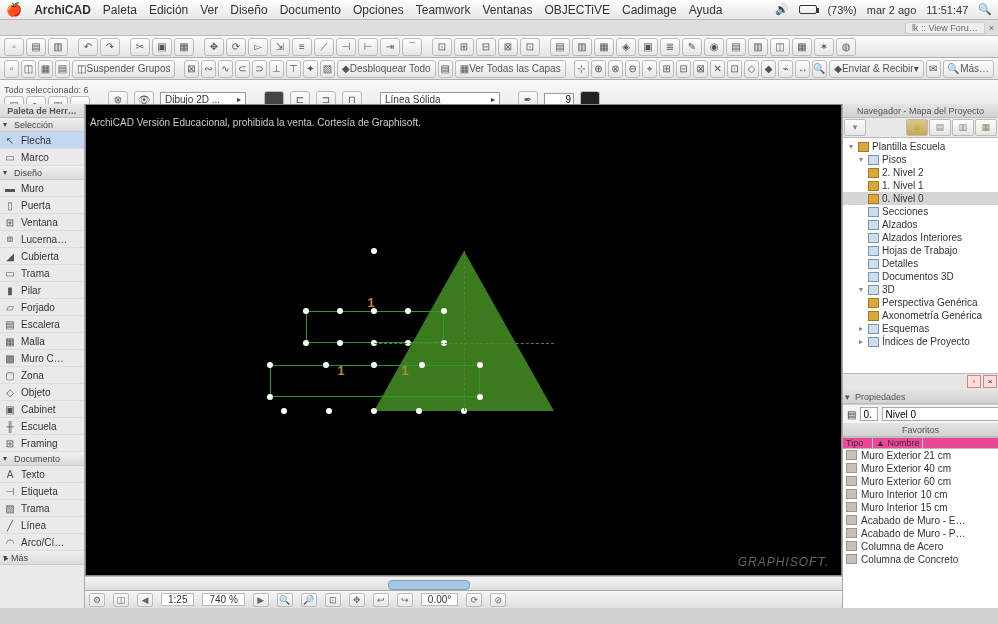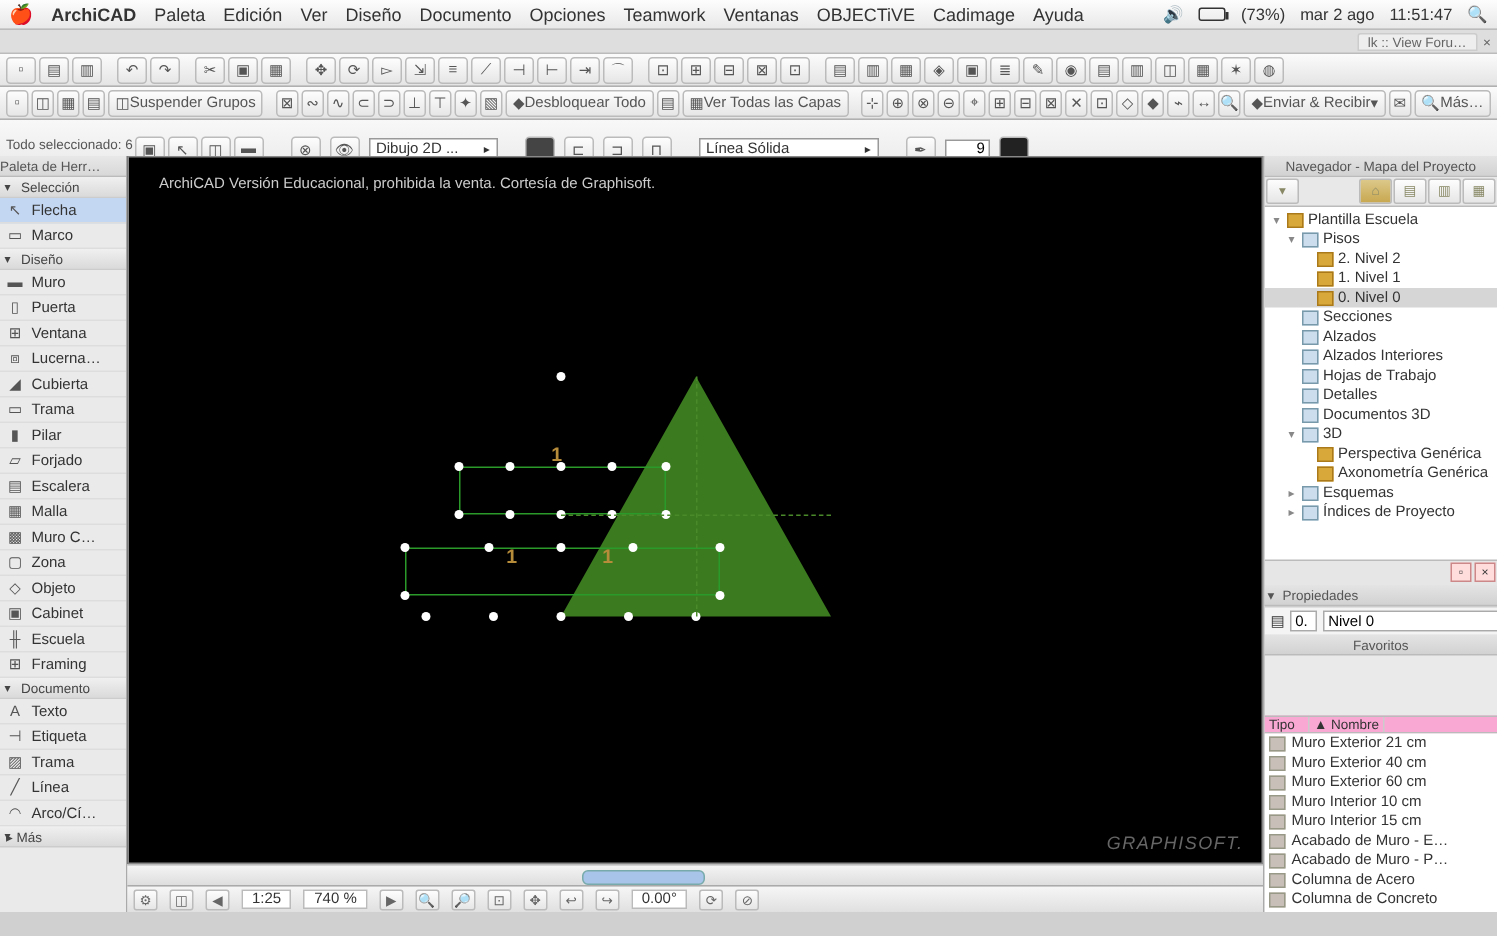--- a/index.html
+++ b/index.html
@@ -9,41 +9,41 @@
 .menubar .app { font-weight: bold; }
 .menubar .right { margin-left: auto; display: flex; align-items: center; gap: 10px; font-size: 11px; }
 .menubar .right .battery { border:1px solid #333; border-radius:2px; width:18px; height:9px; position:relative; }
 .menubar .right .battery::after { content:""; position:absolute; right:-3px; top:2px; width:2px; height:5px; background:#333; }
 .toolbar-row { height: 22px; background: linear-gradient(#fbfbfb,#e4e4e4); border-bottom: 1px solid #b0b0b0; display: flex; align-items: center; padding: 0 4px; gap: 2px; font-size: 10px; }
 .tb-btn { width: 20px; height: 18px; border: 1px solid #bbb; background: linear-gradient(#fdfdfd,#e6e6e6); border-radius: 3px; display:flex; align-items:center; justify-content:center; font-size:10px; color:#555; }
 .tb-btn.wide { width:auto; padding:0 4px; white-space:nowrap; }
 .tb-sep { width:6px; }
 .infobox-row { height: 40px; background: linear-gradient(#f8f8f8,#e8e8e8); border-bottom: 1px solid #b8b8b8; display:flex; align-items:center; padding:0 4px; gap:6px; font-size:10px; }
 .info-sel { font-size:9px; color:#555; }
-.info-group { display:flex; flex-direction:row; gap:1px; }
+.info-group { display:flex; flex-direction:column; gap:1px; }
 .dropdown { border:1px solid #999; background:#fff; height:16px; display:flex; align-items:center; padding:0 4px; font-size:10px; min-width:100px; position:relative; }
 .dropdown::after { content:"▸"; position:absolute; right:4px; font-size:8px; }
 .dropdown.arrows::after { content:"⇅"; font-size:7px; }
 .num-field { border:1px solid #999; background:#fff; height:14px; width:30px; text-align:right; padding:0 2px; font-size:10px; }
 .main-area { position:absolute; top:104px; left:0; right:0; bottom:16px; display:flex; }
 .left-col { width:85px; display:flex; flex-direction:column; background:#eaeaea; border-right:1px solid #aaa; }
-.palette-title { height:14px; background:linear-gradient(#e8e8e8,#d8d8d8); font-size:9px; color:#555; border-bottom:1px solid #bbb; line-height:14px; }
+.palette-title { height:14px; background:linear-gradient(#e8e8e8,#d8d8d8); font-size:9px; text-align:center; color:#555; border-bottom:1px solid #bbb; line-height:14px;font-weight:bold; }
 .palette-section { height:14px; background:linear-gradient(#f0f0f0,#dadada); font-size:9px; padding-left:14px; color:#444; border-bottom:1px solid #ccc; line-height:14px; position:relative; }
 .palette-section::before { content:"▾"; position:absolute; left:3px; font-size:8px; }
 .tool-item { height:17px; display:flex; align-items:center; gap:4px; padding:0 3px; font-size:10px; border-bottom:1px solid #ddd; cursor:pointer; }
 .tool-item .tico { width:14px; height:14px; display:flex; align-items:center; justify-content:center; font-size:10px; color:#555; }
 .tool-item.sel { background:#c4d7f2; }
 .canvas-col { flex:1; display:flex; flex-direction:column; background:#e0e0e0; }
 .win-title { height:18px; background:linear-gradient(#e8e8e8,#cfcfcf); display:flex; align-items:center; font-size:11px; color:#444; border-bottom:1px solid #aaa; position:relative; }
 .win-title .traffic { display:flex; gap:5px; position:absolute; left:6px; }
 .win-title .traffic span { width:11px; height:11px; border-radius:50%; border:1px solid rgba(0,0,0,.2); }
 .tl-r{background:radial-gradient(#ff7f72,#e33e32);} .tl-y{background:radial-gradient(#ffd86f,#e8a817);} .tl-g{background:radial-gradient(#8fe27a,#3fb82f);}
 .win-title .wt { margin:0 auto; }
 .canvas { flex:1; background:#000; position:relative; overflow:hidden; border:1px solid #888; }
-.canvas .edu { position:absolute; top:12px; left:20px; color:#ccc; font-size:10px; }
+.canvas .edu { position:absolute; top:12px; left:4px; color:#ccc; font-size:10px; }
 .canvas .graphisoft { position:absolute; bottom:6px; right:12px; color:#666; font-size:12px; letter-spacing:1px; font-style:italic; }
 .triangle-group { position:absolute; left:50%; top:48%; transform:translate(-50%,-50%); }
 .triangle { width:0; height:0; border-left:90px solid transparent; border-right:90px solid transparent; border-bottom:160px solid #3b7a1f; position:relative; }
 .tri-lines { position:absolute; left:50%; top:0; transform:translateX(-50%); width:180px; height:160px; }
 .tri-lines .hl { position:absolute; left:0; right:0; border-top:1px dashed #4a8a2a; }
 .tri-lines .vl { position:absolute; top:0; bottom:0; border-left:1px dashed #4a8a2a; }
 .sel-box { position:absolute; border:1px solid #2a9a2a; }
 .dot { position:absolute; width:6px; height:6px; background:#fff; border-radius:50%; margin:-3px 0 0 -3px; }
 .tri-num { position:absolute; color:#b68c3a; font-size:13px; font-weight:bold; }
 .statusbar { height:18px; background:linear-gradient(#f6f6f6,#e0e0e0); border-top:1px solid #aaa; display:flex; align-items:center; gap:8px; padding:0 4px; font-size:10px; }
@@ -53,32 +53,32 @@
 .panel-hdr { height:14px; background:linear-gradient(#e4e4e4,#d2d2d2); font-size:9px; text-align:center; color:#555; line-height:14px; border-bottom:1px solid #bbb; white-space:nowrap; overflow:hidden;}
 .nav-tabs { height:20px; background:#e8e8e8; display:flex; align-items:center; gap:1px; padding:1px; border-bottom:1px solid #bbb; }
 .nav-tab { width:22px; height:17px; border:1px solid #bbb; background:linear-gradient(#fdfdfd,#e6e6e6); border-radius:2px; text-align:center; font-size:9px; line-height:15px; color:#886; }
 .nav-tab.first { margin-right:auto; }
 .tree { flex:0 0 auto; background:#fff; border-bottom:1px solid #bbb; overflow:auto; padding:2px 0; }
 .tree-item { padding:1px 2px 1px 4px; display:flex; align-items:center; gap:3px; white-space:nowrap; cursor:pointer; }
 .tree-item .ti { width:11px; height:10px; background:#d8a83a; border:1px solid #aa7a1a; }
 .tree-item .ti.bl { background:#cde; border-color:#79a; }
 .tree-item .tw { width:8px; text-align:center; color:#888; font-size:8px; }
 .tree-item.sel { background:#d6d6d6; }
-.d1{padding-left:4px}.d2{padding-left:14px}.d3{padding-left:24px}
+.d1{padding-left:4px}.d2{padding-left:14px}.d3{padding-left:14px}
 .close-btns { height:16px; display:flex; justify-content:flex-end; padding:1px; gap:2px; background:#e6e6e6; }
 .cb { width:14px; height:13px; border:1px solid #c88; background:#fdd; font-size:8px; text-align:center; line-height:11px; }
 .prop-row { background:#f4f4f4; padding:2px 4px; display:flex; align-items:center; gap:4px; border-top:1px solid #ccc; }
 .prop-row input { border:1px solid #aaa; height:14px; font-size:10px; padding:0 2px; }
 .prop-row .pn { width:18px; }
 .prop-row .pv { flex:1; }
 .def-btn { height:18px; margin:4px; border:1px solid #999; border-radius:9px; background:linear-gradient(#fdfdfd,#e6e6e6); text-align:center; font-size:10px; line-height:16px; cursor:pointer; }
-.fav-hdr { height:12px; background:#f9a8d4; display:flex; font-size:9px; border-top:1px solid #bbb; border-bottom:1px solid #bbb;margin-top:40px; }
+.fav-hdr { height:12px; background:#ec4899; display:flex; font-size:9px; border-top:1px solid #bbb; border-bottom:1px solid #bbb; }
 .fav-hdr .fc { padding:0 3px; border-right:1px solid #ccc; }
 .fav-list { flex:1; background:#fff; overflow:auto; }
-.fav-item { padding:1px 3px; display:flex; gap:4px; white-space:nowrap; cursor:pointer;align-items:center; }
+.fav-item { padding:1px 3px; display:flex; gap:4px; white-space:nowrap; cursor:pointer; }
 .fav-item .fico { width:11px; height:10px; background:#c8c0b8; border:1px solid #998; }
 .scroll-placeholder { height:14px; background:linear-gradient(#f4f4f4,#dedede); border-top:1px solid #bbb; position:relative; }
 .scroll-placeholder::before { content:""; position:absolute; left:40%; width:80px; height:8px; top:3px; background:#a8c4e8; border:1px solid #7aa; border-radius:4px; }
 .tab-bar-top { height:16px; background:#dedede; display:flex; align-items:center; padding:0 4px; font-size:9px; color:#666; gap:4px; border-bottom:1px solid #bbb;}
 .tab-item { padding:0 6px; background:#eee; border:1px solid #ccc; border-radius:2px 2px 0 0; }
 </style>
 </head>
 <body>
 
 <div class="menubar">

